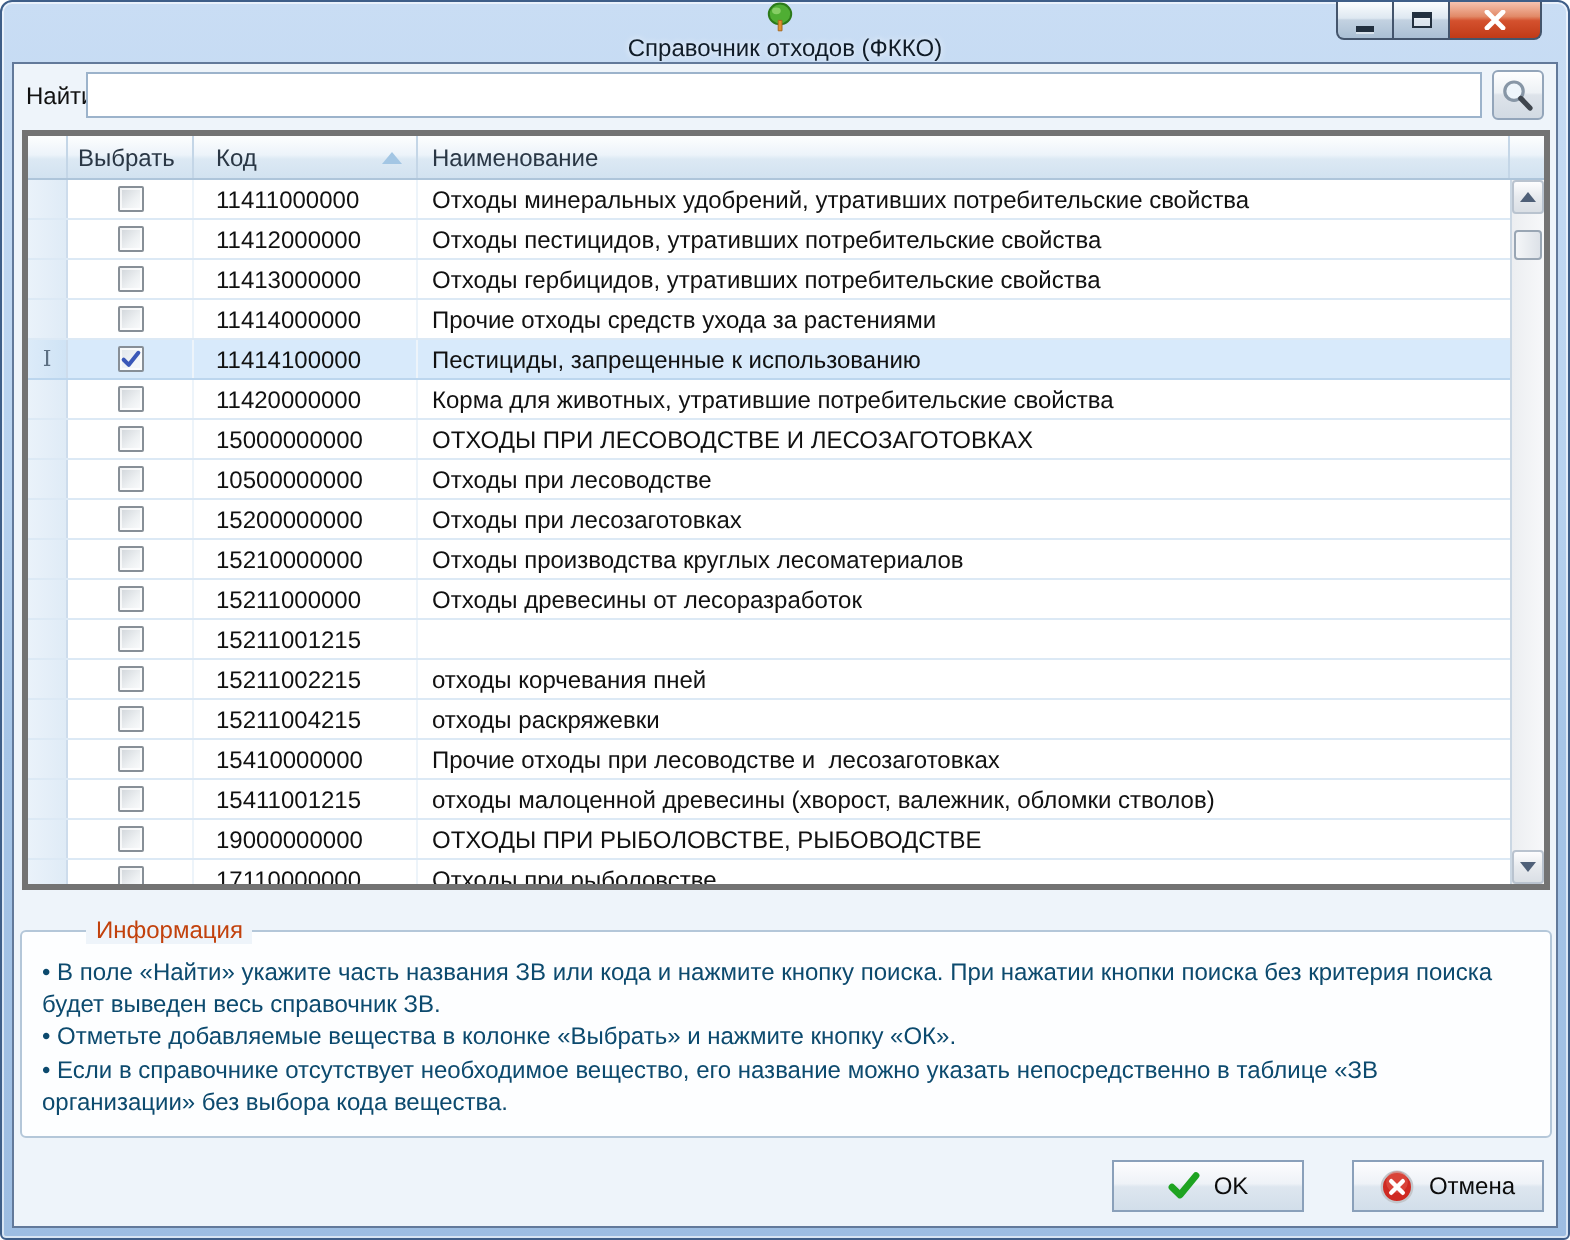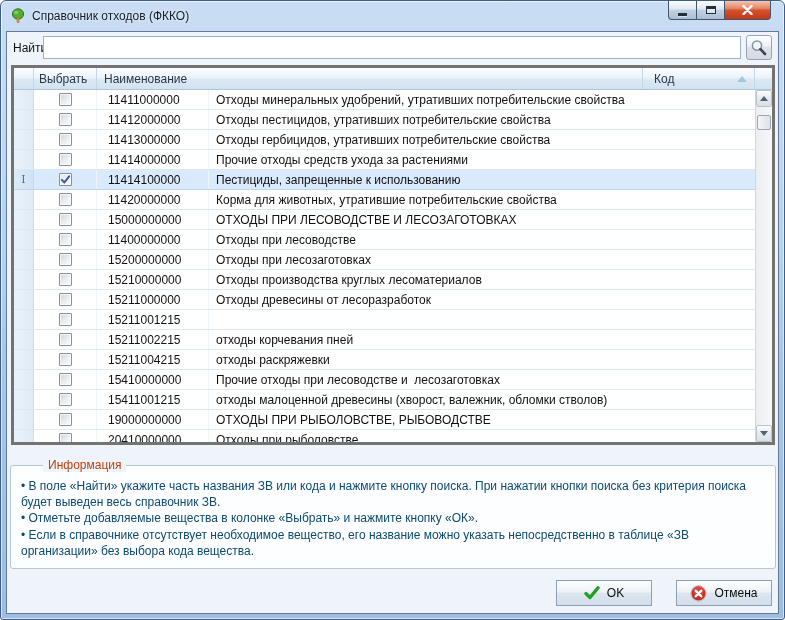--- a/index.html
+++ b/index.html
@@ -5,21 +5,21 @@
   * { box-sizing: border-box; margin: 0; padding: 0; }
   html, body { width: 785px; height: 620px; background: #ffffff; font-family: "Liberation Sans", sans-serif; }
 
   
   .window {
     position: relative; width: 785px; height: 620px;
     background: linear-gradient(#c9ddf4 0%, #b7d2ef 40%, #a6c5e7 60%, #9dbde2 100%);
     border: 1px solid #3e5e88; border-radius: 6px 6px 3px 3px;
     box-shadow: inset 0 0 0 1px rgba(255,255,255,.6);
   }
-  .titlebar { position: absolute; top: 0; left: 0; right: 0; height: 30px; display: flex; align-items: center; padding: 0 9px; }
+  .titlebar { position: absolute; top: 0; left: 0; right: 0; height: 30px; display: flex; align-items: center; padding: 0 9px; flex-direction: column; }
   .title-icon { width: 16px; height: 16px; margin-right: 6px; flex: 0 0 auto; }
   .title-text { font-size: 12px; color: #101c28; text-shadow: 0 0 3px rgba(255,255,255,.9); white-space: nowrap; }
 
   .caption { position: absolute; top: 0; right: 13px; display: flex; z-index: 5; }
   .cap-btn { height: 19px; border: 1px solid #44556c; border-top: none; display: flex; align-items: center; justify-content: center; cursor: default; }
   .cap-min { width: 29px; border-radius: 0 0 0 4px;
     background: linear-gradient(#fbfdfe 0%, #dee8f1 45%, #c3d2e1 50%, #aabfd4 100%); }
   .cap-max { width: 27px; border-left: none; border-right: none;
     background: linear-gradient(#fbfdfe 0%, #dee8f1 45%, #c3d2e1 50%, #aabfd4 100%); }
   .cap-close { width: 47px; border-radius: 0 0 4px 0;
@@ -139,25 +139,25 @@
       <svg width="18" height="18" viewBox="0 0 18 18">
         <circle cx="7" cy="6.6" r="4.6" fill="#eef5fb" stroke="#8796a6" stroke-width="1.6"></circle>
         <line x1="10.4" y1="10.2" x2="15" y2="15" stroke="#3f454d" stroke-width="2.6" stroke-linecap="round"></line>
       </svg>
     </div>
 
     <div class="table">
       <div class="thead">
         <div class="th th-ind"></div>
         <div class="th th-sel">Выбрать</div>
-        <div class="th th-name">Наименование</div>
         <div class="th th-code">
           <span>Код</span>
           <span class="sort-asc"></span>
         </div>
+        <div class="th th-name">Наименование</div>
         <div class="th th-sb"></div>
       </div>
 
       <div class="tbody">
           <div class="trow">
             <div class="cell c-ind"></div>
             <div class="cell c-sel">
               <span class="checkbox"></span>
             </div>
             <div class="cell c-code">11411000000</div>
@@ -213,21 +213,21 @@
               <span class="checkbox"></span>
             </div>
             <div class="cell c-code">15000000000</div>
             <div class="cell c-name">ОТХОДЫ ПРИ ЛЕСОВОДСТВЕ И ЛЕСОЗАГОТОВКАХ</div>
           </div>
           <div class="trow">
             <div class="cell c-ind"></div>
             <div class="cell c-sel">
               <span class="checkbox"></span>
             </div>
-            <div class="cell c-code">11400000000</div>
+            <div class="cell c-code">10500000000</div>
             <div class="cell c-name">Отходы при лесоводстве</div>
           </div>
           <div class="trow">
             <div class="cell c-ind"></div>
             <div class="cell c-sel">
               <span class="checkbox"></span>
             </div>
             <div class="cell c-code">15200000000</div>
             <div class="cell c-name">Отходы при лесозаготовках</div>
           </div>
@@ -292,21 +292,21 @@
               <span class="checkbox"></span>
             </div>
             <div class="cell c-code">19000000000</div>
             <div class="cell c-name">ОТХОДЫ ПРИ РЫБОЛОВСТВЕ, РЫБОВОДСТВЕ</div>
           </div>
           <div class="trow">
             <div class="cell c-ind"></div>
             <div class="cell c-sel">
               <span class="checkbox"></span>
             </div>
-            <div class="cell c-code">20410000000</div>
+            <div class="cell c-code">17110000000</div>
             <div class="cell c-name">Отходы при рыболовстве</div>
           </div>
         </div>
 
       <div class="vscroll">
         <div class="sb-btn sb-up">
             <span class="tri-up"></span>
           </div>
         <div class="sb-thumb"></div>
         <div class="sb-btn sb-down">

